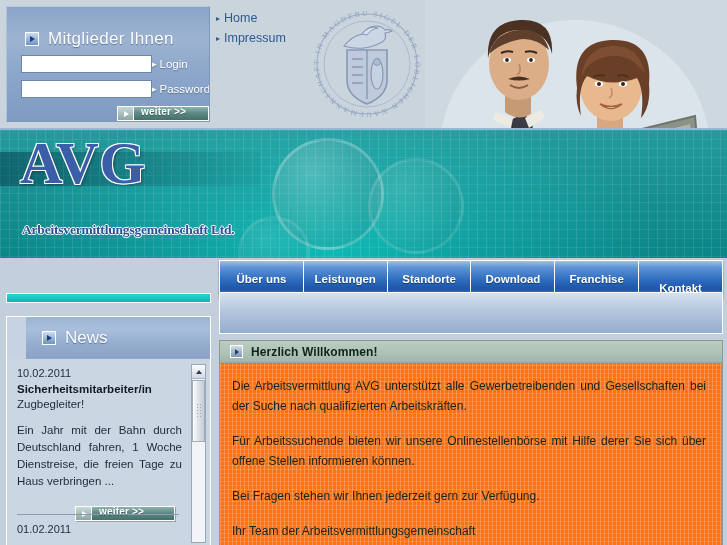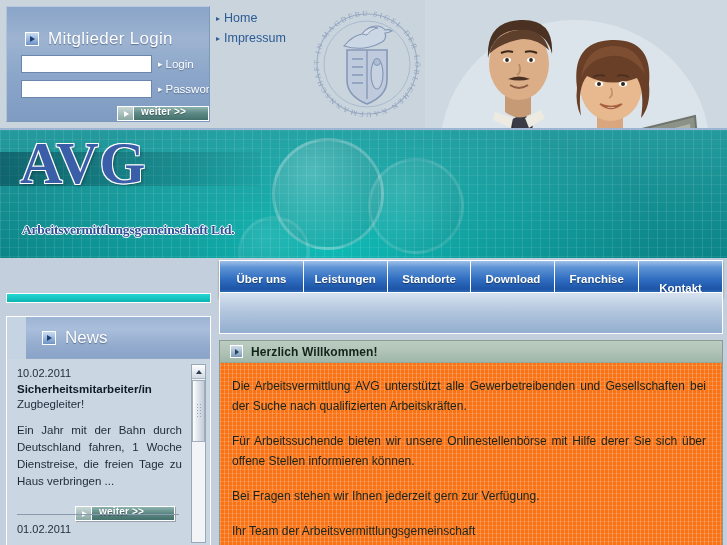--- a/index.html
+++ b/index.html
@@ -49,21 +49,21 @@
     border-left: 5px solid #1d3e72;
     border-top: 3.5px solid transparent;
     border-bottom: 3.5px solid transparent;
   }
   #login-title-text {
     font-size: 17px; color: #ffffff; letter-spacing: .3px;
     text-shadow: 0 1px 1px rgba(40,60,95,.55);
   }
   .login-row {
     position: absolute; left: 14px;
-    display: flex; align-items: center; gap: 6px;
+    display: flex; align-items: center; 
   }
   #login-row-1 { top: 48px; }
   #login-row-2 { top: 73px; }
   .login-input {
     width: 131px; height: 18px;
     background: #ffffff;
     border: 1px solid #6b86ad;
     font-family: "Liberation Sans", sans-serif;
     font-size: 11px; color: #223;
     padding: 0 3px;
@@ -467,21 +467,21 @@
           <ellipse cx="226" cy="224" rx="13" ry="5" fill="#c9cdc4"></ellipse>
           <rect x="186" y="236" width="44" height="14" rx="2" fill="#23252a" transform="rotate(-8 186 236)"></rect>
           <rect x="252" y="236" width="30" height="10" rx="2" fill="#3f5f8f" transform="rotate(-8 252 236)"></rect>
         </g>
       </svg>
     </div>
 
     <div id="login-box">
       <div id="login-title">
         <span class="sq-icon"></span>
-        <span id="login-title-text">Mitglieder Login</span>
+        <span id="login-title-text">Mitglieder Ihnen</span>
       </div>
 
       <div class="login-row" id="login-row-1">
         <input class="login-input" type="text" value="" placeholder="" style="">
         <span class="login-label">Login</span>
       </div>
 
       <div class="login-row" id="login-row-2">
         <input class="login-input" type="password" value="" placeholder="" style="">
         <span class="login-label">Password</span>

